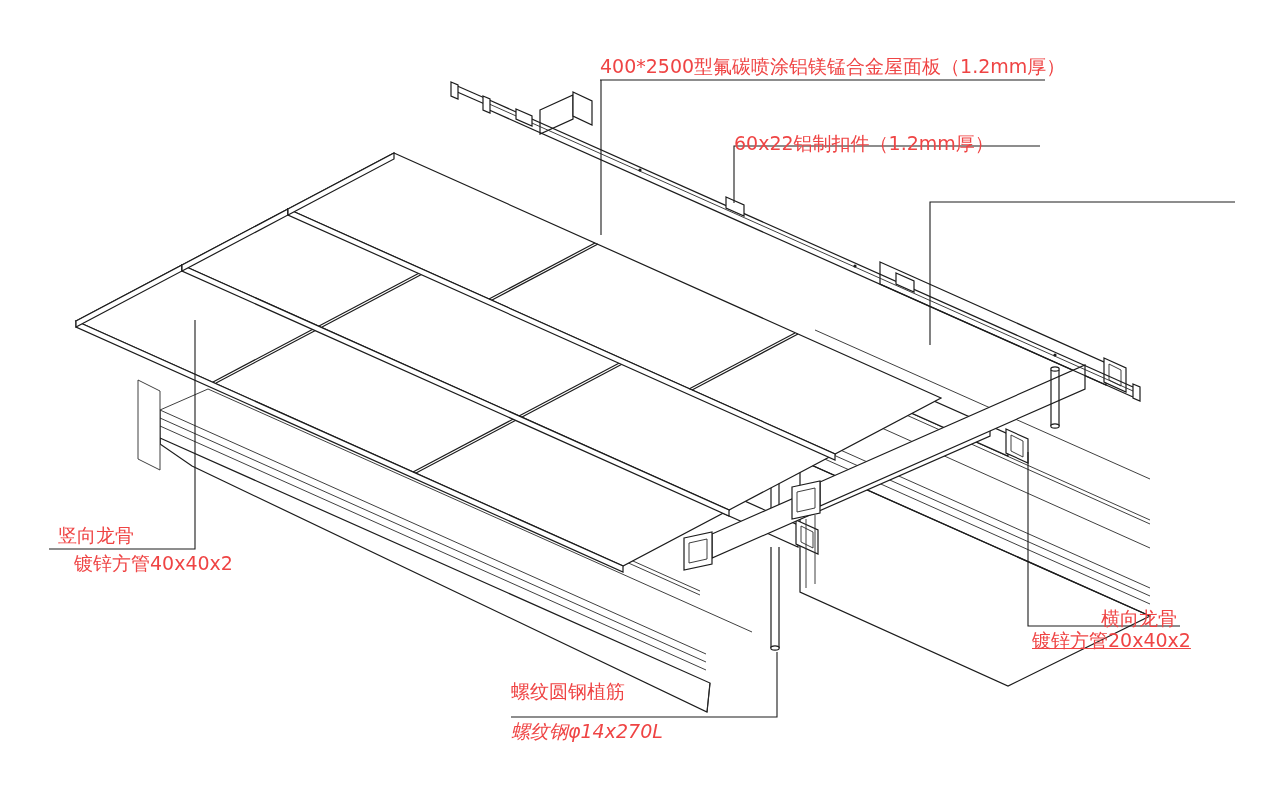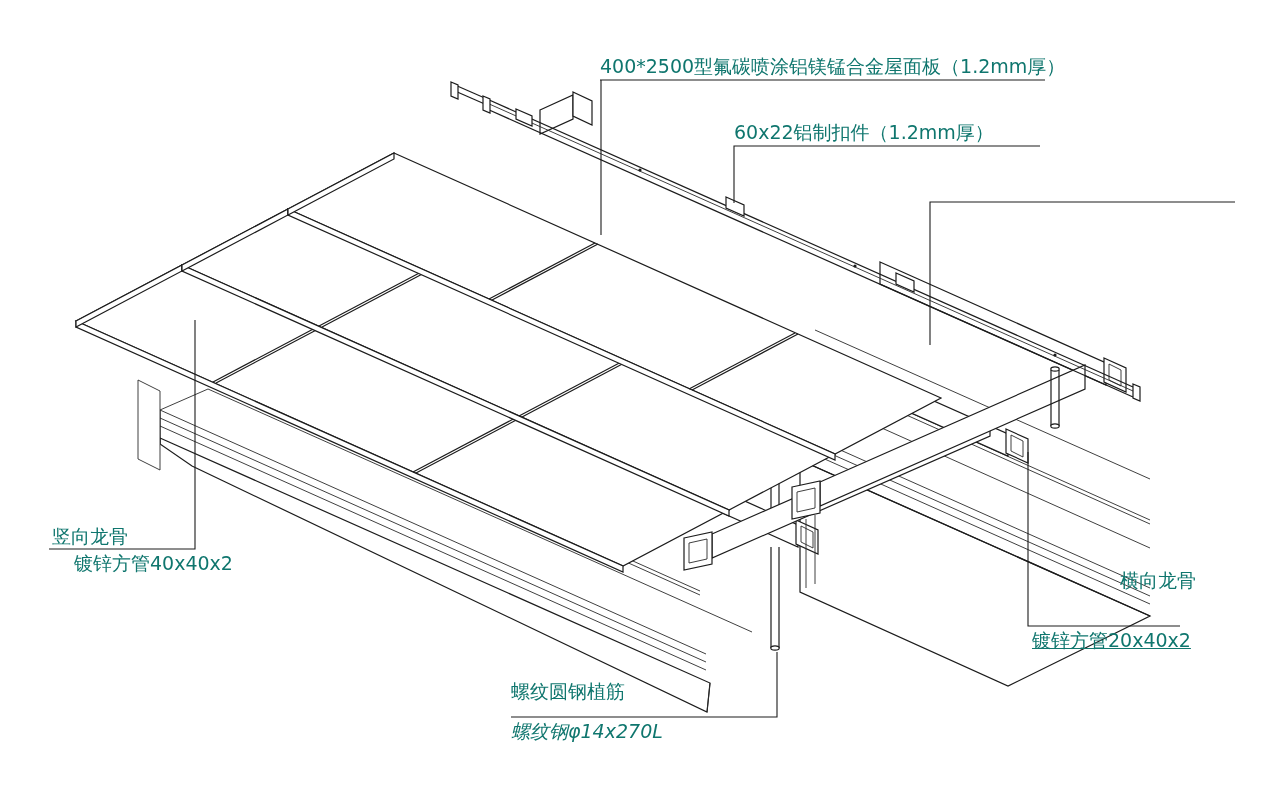--- a/index.html
+++ b/index.html
@@ -3,21 +3,21 @@
 <meta charset="utf-8">
 <style>
   html,body{margin:0;padding:0;background:#888;}
   .stage{
     position:relative;width:1280px;height:803px;background:#ffffff;
     font-family:"DejaVu Sans","Liberation Sans",sans-serif;
     overflow:hidden;margin:0 auto;
   }
   .stage svg{position:absolute;left:0;top:0;}
   .lbl{
-    position:absolute;color:#0f766e;font-size:19px;line-height:22px;
+    position:absolute;color:#ef4444;font-size:19px;line-height:22px;
     white-space:nowrap;letter-spacing:0px;
   }
   .ln{stroke:#1c1c1c;stroke-width:1.2;fill:none;}
   .lnthin{stroke:#2a2a2a;stroke-width:0.9;fill:none;}
   .wh{stroke:#1c1c1c;stroke-width:1.2;fill:#ffffff;}
   .whthin{stroke:#2a2a2a;stroke-width:0.9;fill:#ffffff;}
   .leader{stroke:#1c1c1c;stroke-width:1.1;fill:none;}
 </style>
 </head>
 <body>
@@ -162,24 +162,24 @@
     <polyline class="leader" points="1040,146 734,146 734,203"></polyline>
     <polyline class="leader" points="1235,202 930,202 930,345"></polyline>
     <polyline class="leader" points="49,549 195,549 195,320"></polyline>
     <polyline class="leader" points="1180,626 1028,626 1028,452"></polyline>
     <polyline class="leader" points="511,717 777,717 777,652"></polyline>
   </g>
 </svg>
 
   <div class="lbl" style="left:600px;top:55px;">400*2500型氟碳喷涂铝镁锰合金屋面板（1.2mm厚）</div>
 
-  <div class="lbl" style="left:734px;top:121px;">60x22铝制扣件（1.2mm厚）</div>
+  <div class="lbl" style="left:734px;top:132px;">60x22铝制扣件（1.2mm厚）</div>
 
 
-  <div class="lbl" style="left:52px;top:525px;">竖向龙骨</div>
+  <div class="lbl" style="left:58px;top:525px;font-family:Liberation Serif, serif;">竖向龙骨</div>
   <div class="lbl" style="left:50px;top:552px;margin-left:24px;">镀锌方管40x40x2</div>
 
-  <div class="lbl" style="left:1101px;top:569px;margin-left:19px;">横向龙骨</div>
+  <div class="lbl" style="left:1101px;top:607px;">横向龙骨</div>
   <div class="lbl" style="left:1032px;top:629px;text-decoration:underline;">镀锌方管20x40x2</div>
 
   <div class="lbl" style="left:511px;top:680px;">螺纹圆钢植筋</div>
   <div class="lbl" style="left:511px;top:720px;font-style:italic;">螺纹钢φ14x270L</div>
 </div>
 
 </body></html>

